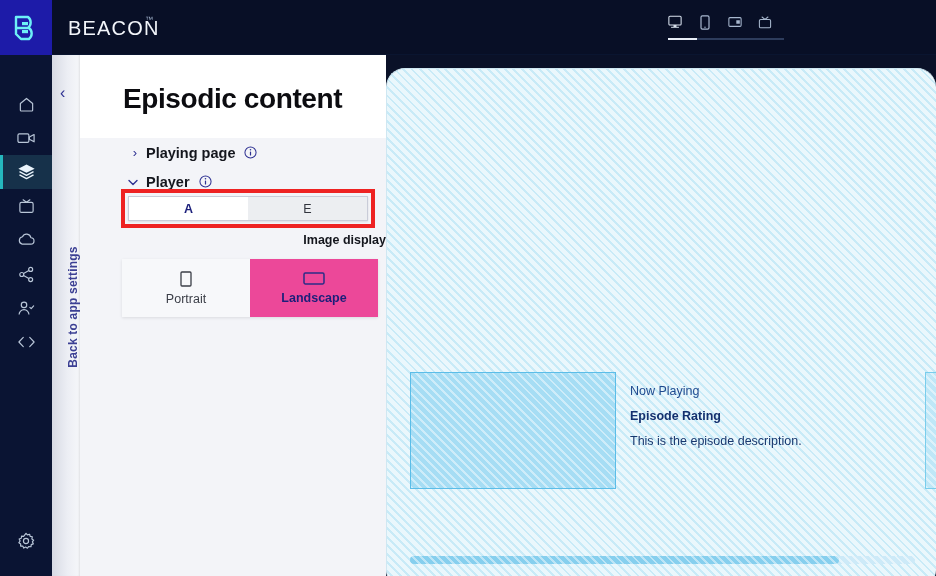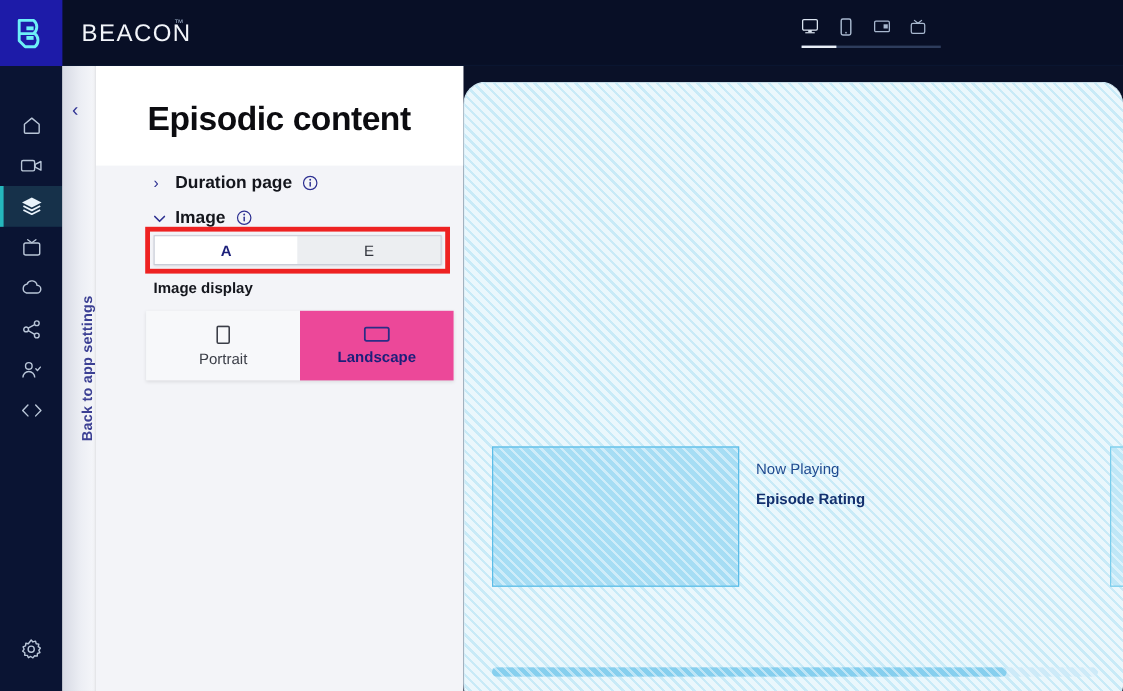--- a/index.html
+++ b/index.html
@@ -84,20 +84,21 @@
   }
   #back-label {
     position: absolute; left: -44px; top: 245px; width: 130px;
     transform: rotate(-90deg);
     color: #3b3f93; font-size: 12px; font-weight: bold; text-align: center;
     letter-spacing: .2px; cursor: pointer;
   }
   #panel-body {
     position: absolute; left: 28px; top: 0; width: 306px; height: 521px;
     background: #f3f4f8;
+    text-align: right;
   }
   #panel-header {
     position: absolute; left: 0; top: 0; width: 306px; height: 83px;
     background: #ffffff;
   }
   #page-title {
     position: absolute; left: 43px; top: 28px;
     font-size: 28px; font-weight: bold; color: #0c0c10; letter-spacing: -.4px;
   }
   #panel-content { position: absolute; left: 0; top: 83px; width: 306px; }
@@ -320,37 +321,37 @@
     <div id="panel-body">
 
       <div id="panel-header">
         <div id="page-title">Episodic content</div>
       </div>
 
       <div id="panel-content">
 
         <div class="section-row">
           <span class="chev">›</span>
-          <span class="section-title">Duration page</span>
+          <span class="section-title">Playing page</span>
           <span class="info-icon">
             <svg width="13" height="13" viewBox="0 0 14 14" aria-hidden="true">
               <circle cx="7" cy="7" r="6" fill="none" stroke="#2e3192" stroke-width="1.1"></circle>
               <circle cx="7" cy="4.1" r="0.85" fill="#2e3192"></circle>
               <rect x="6.35" y="5.9" width="1.3" height="4.4" rx=".6" fill="#2e3192"></rect>
             </svg>
           </span>
         </div>
 
         <div class="section-row">
           <span class="chev">
             <svg width="10" height="7" viewBox="0 0 10 7" aria-hidden="true">
               <path d="M1 1.4 L5 5.4 L9 1.4" fill="none" stroke="#2e3192" stroke-width="1.4" stroke-linecap="round" stroke-linejoin="round"></path>
             </svg>
           </span>
-          <span class="section-title">Image</span>
+          <span class="section-title">Player</span>
           <span class="info-icon">
             <svg width="13" height="13" viewBox="0 0 14 14" aria-hidden="true">
               <circle cx="7" cy="7" r="6" fill="none" stroke="#2e3192" stroke-width="1.1"></circle>
               <circle cx="7" cy="4.1" r="0.85" fill="#2e3192"></circle>
               <rect x="6.35" y="5.9" width="1.3" height="4.4" rx=".6" fill="#2e3192"></rect>
             </svg>
           </span>
         </div>
 
 
@@ -388,20 +389,21 @@
   </div>
 
   <div id="preview">
 
     <div id="thumb-main"></div>
     <div id="thumb-next"></div>
 
     <div id="meta">
       <div class="m-now">Now Playing</div>
       <div class="m-title">Episode Rating</div>
+      <div class="m-desc">This is the episode description.</div>
     </div>
 
     <div id="scrub-track">
       <div id="scrub-fill" style="width: 85%;"></div>
     </div>
 
     <div id="play-btn">
       <svg width="15" height="17" viewBox="0 0 15 17" aria-hidden="true">
         <path d="M3 2 L12.6 8.5 L3 15 Z" fill="none" stroke="#6cc4e6" stroke-width="1.4" stroke-linejoin="round"></path>
       </svg>

